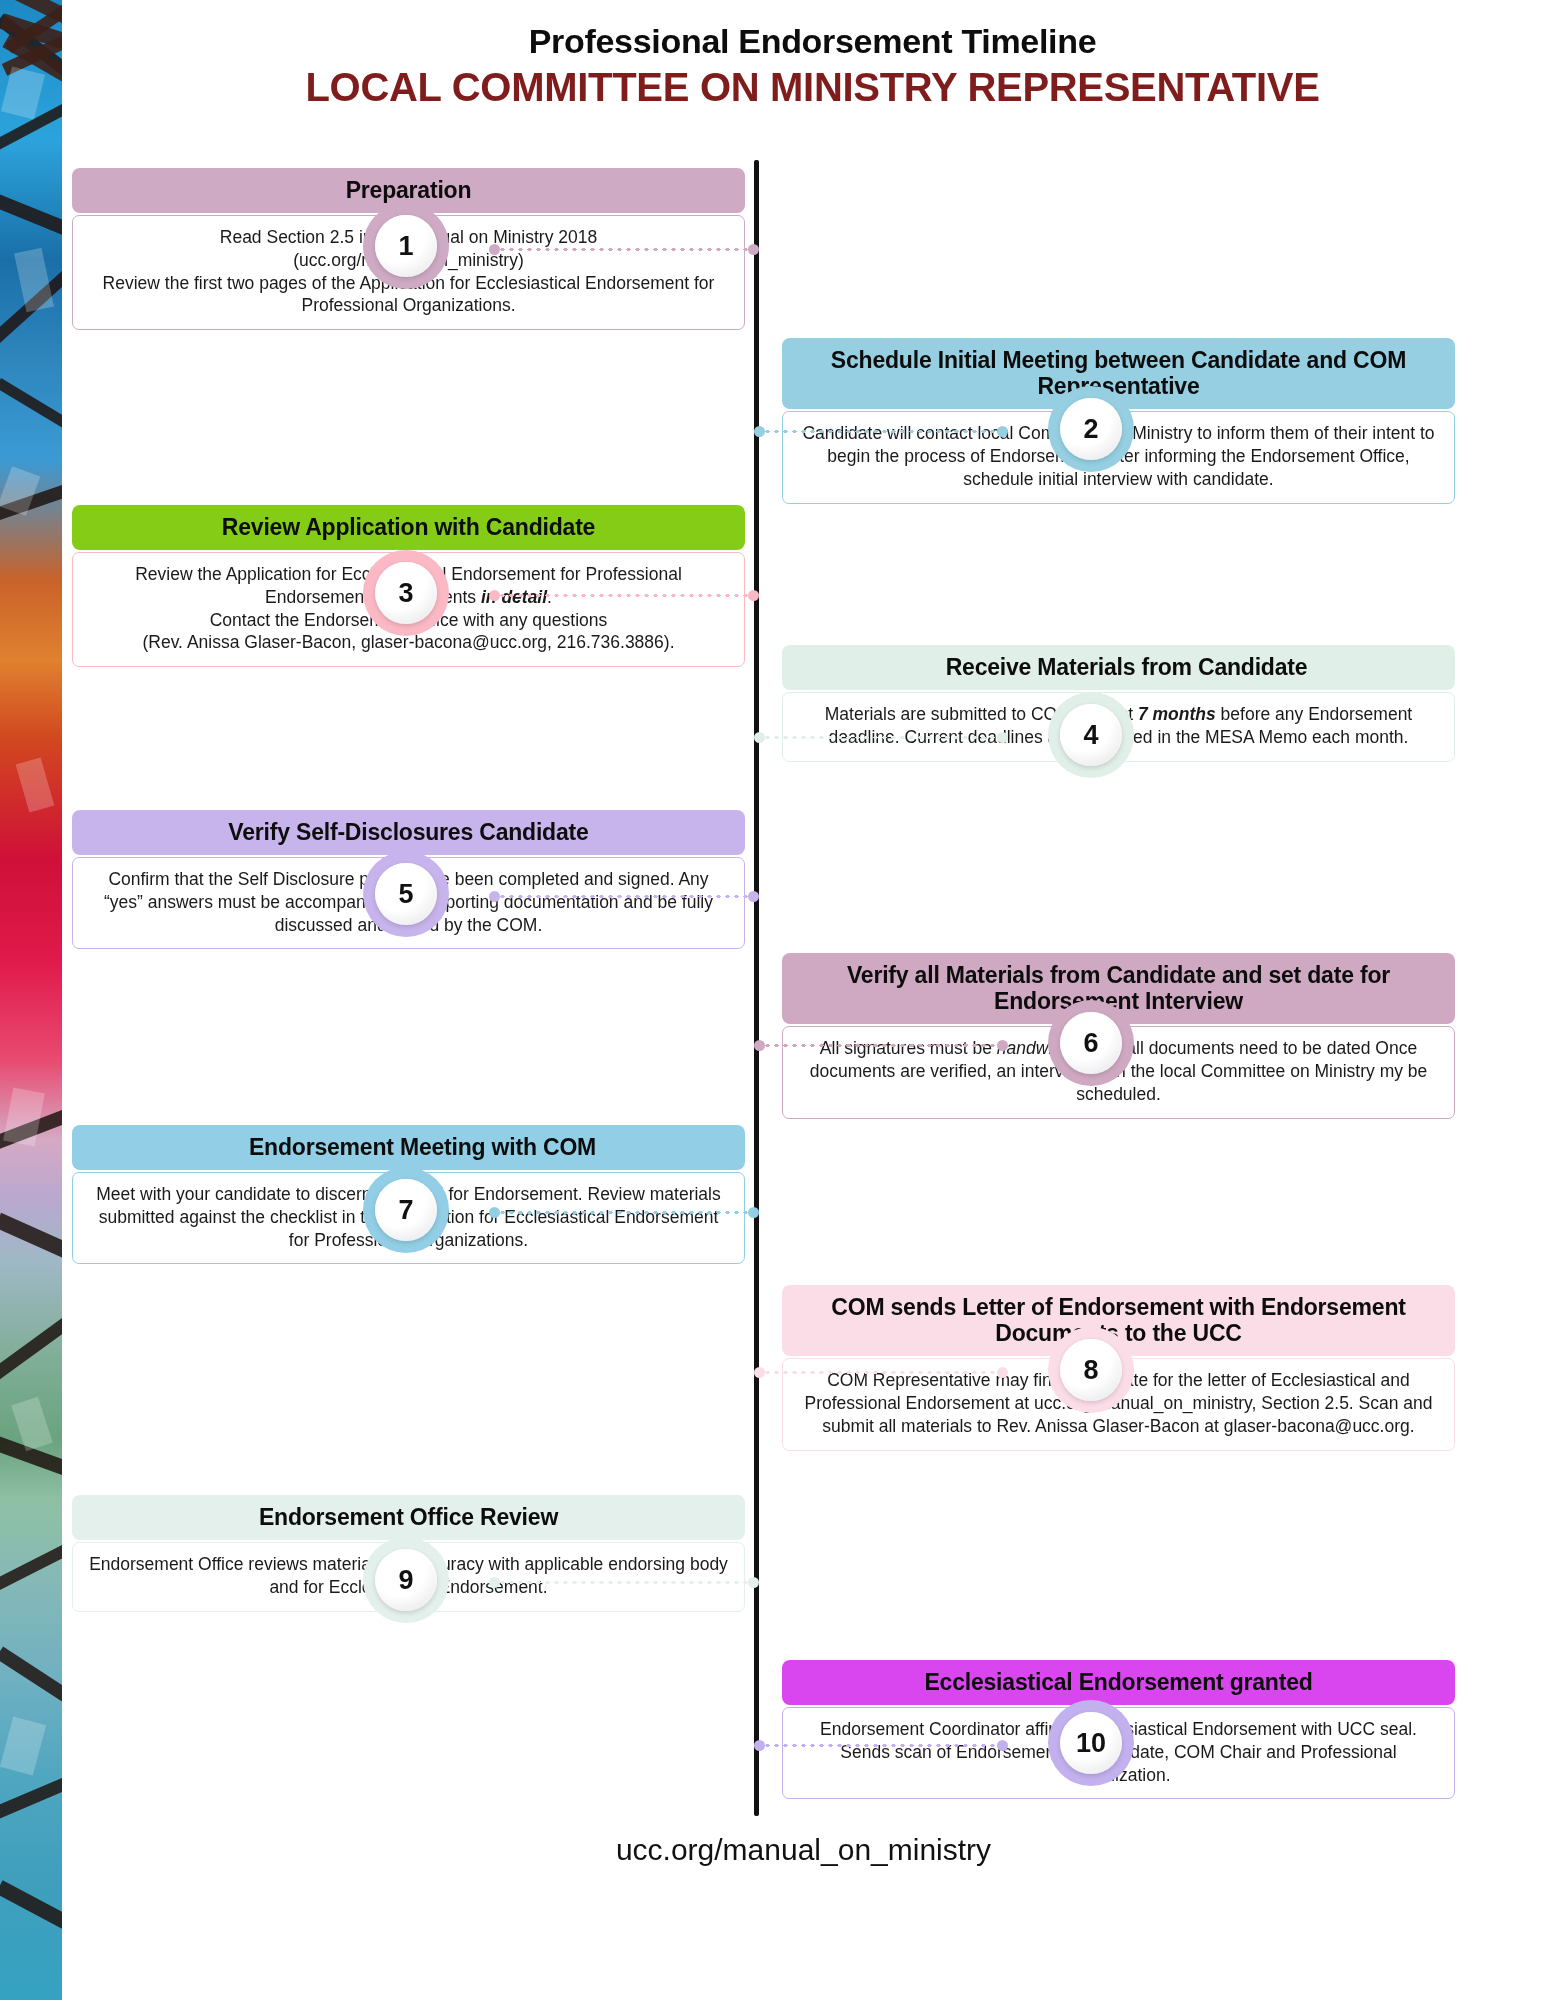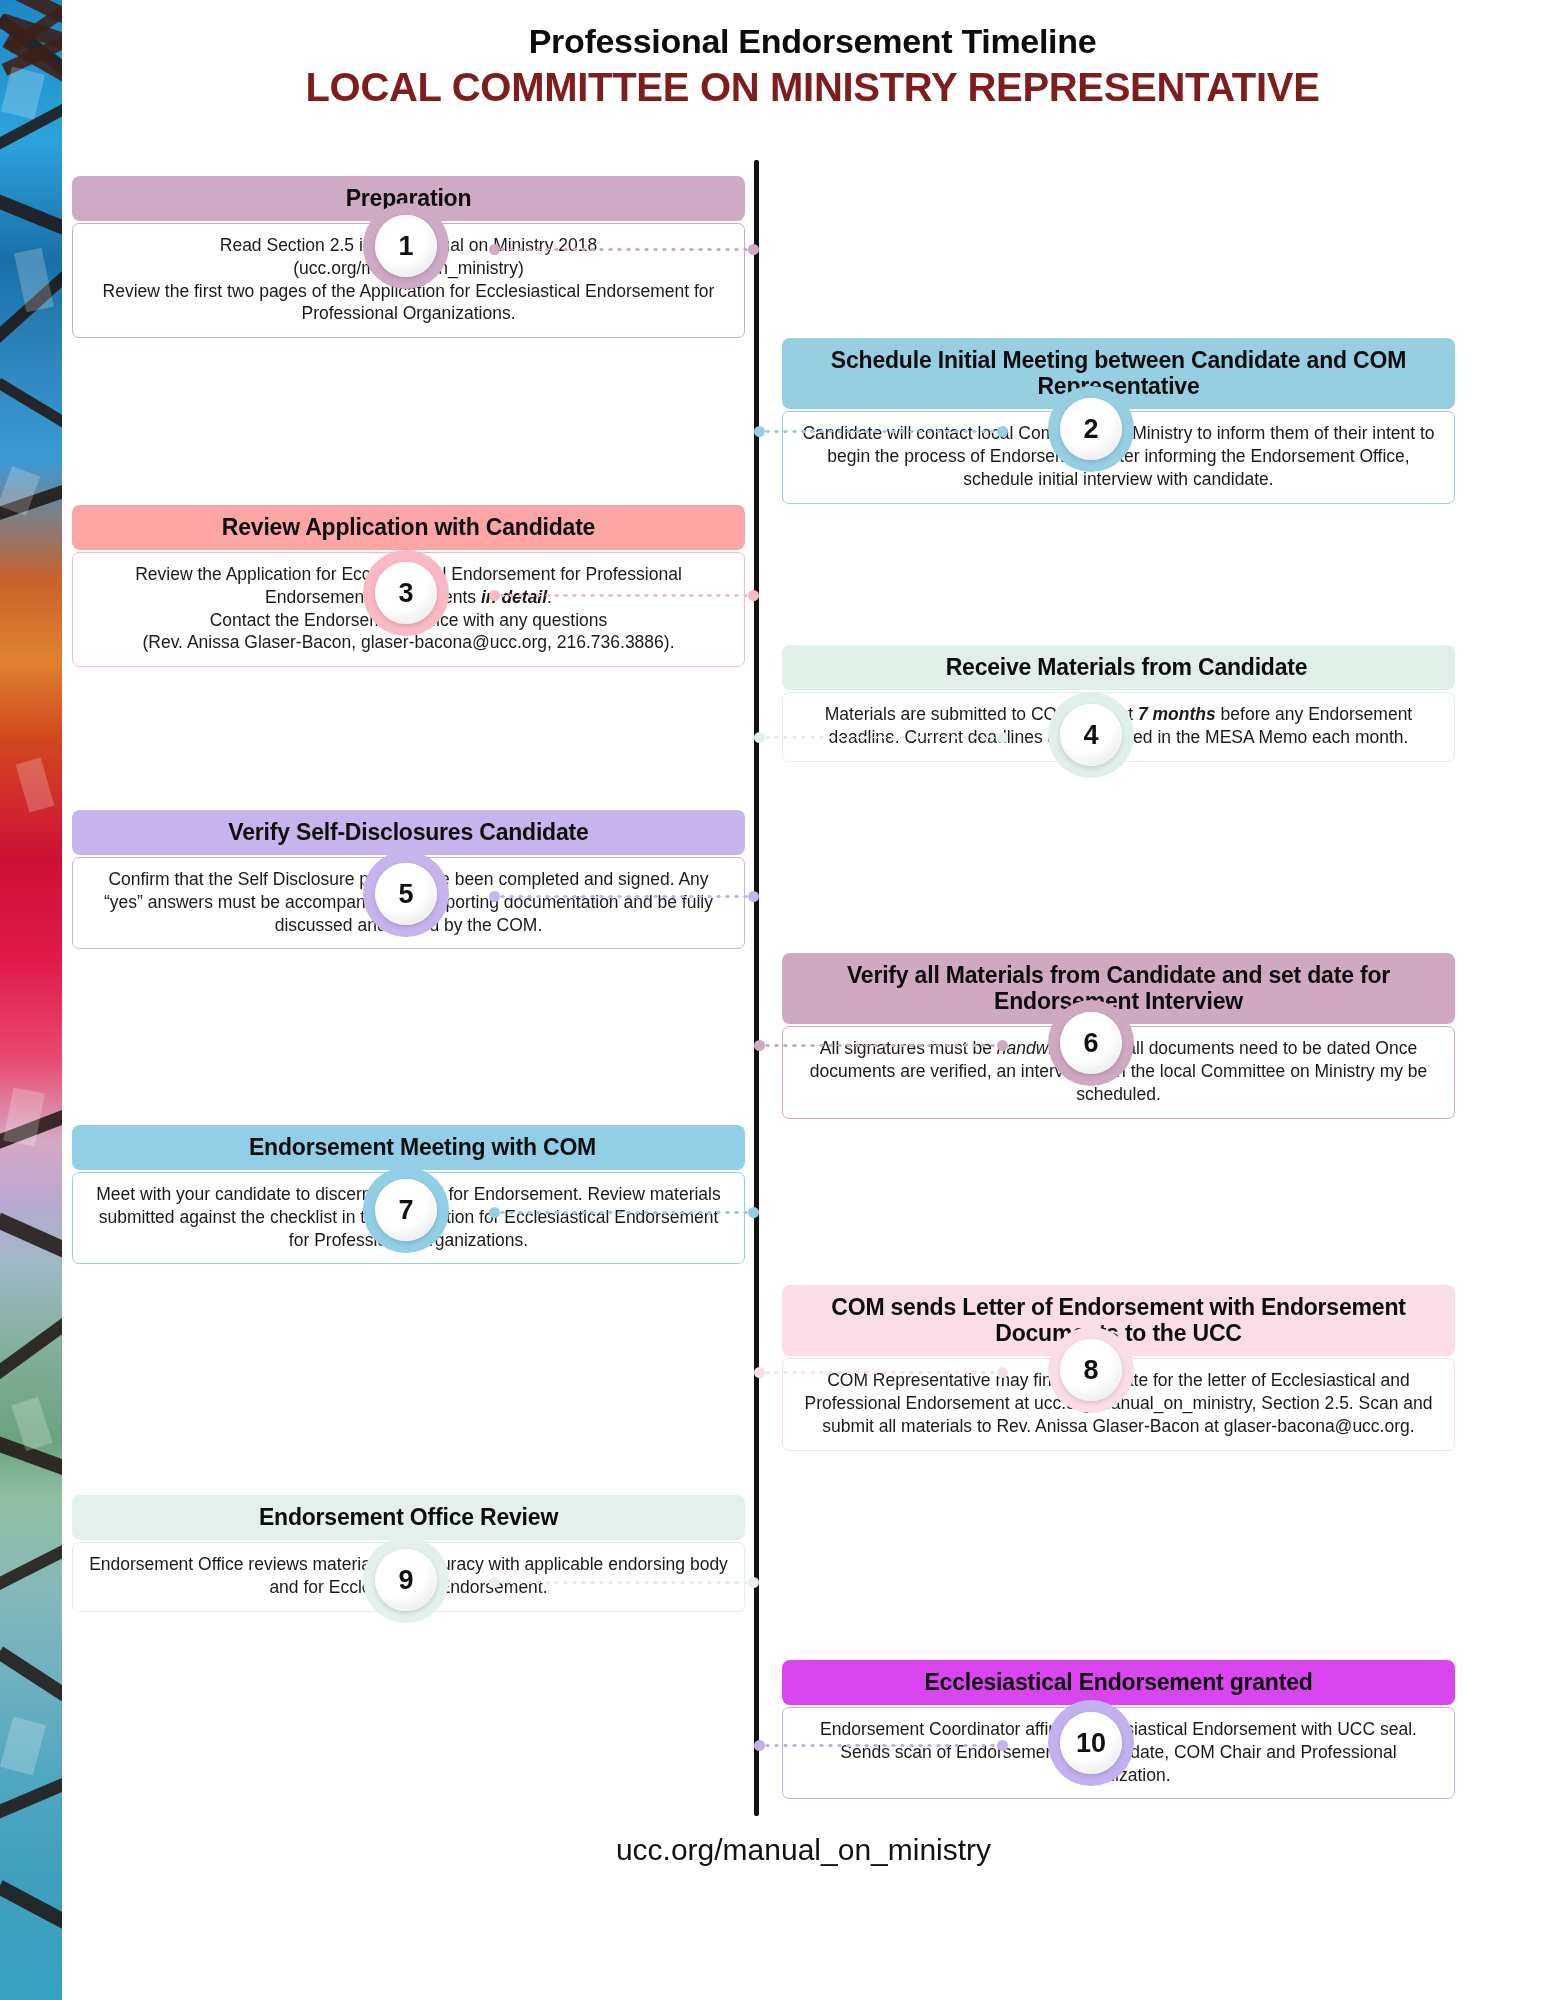--- a/index.html
+++ b/index.html
@@ -227,21 +227,21 @@
 
   <div id="header">
     <div id="title-line1">Professional Endorsement Timeline</div>
     <div id="title-line2">LOCAL COMMITTEE ON MINISTRY REPRESENTATIVE</div>
   </div>
 
   <div id="spine"></div>
 
   <div id="rows-host">
       <div class="row" style="top: 0px; left: 0px;">
-        <div class="card left" style="top: 176px;">
+        <div class="card left" style="top: 168px;">
           <div class="card-header" style="background: rgb(206, 170, 196);">Preparation</div>
           <div class="card-body" style="border-color: rgb(206, 170, 196);">Read Section 2.5 in the Manual on Ministry 2018<br>(ucc.org/manual_on_ministry)<br>Review the first two pages of the Application for Ecclesiastical Endorsement for Professional Organizations.</div>
         </div>
         <div class="marker" style="left: 363px; top: 203px; background: rgb(206, 170, 196);">
           <div class="inner">1</div>
         </div>
         <div class="connector" style="color: rgb(206, 170, 196); top: 248px; left: 489px; width: 270px;">
           <span class="dot-a"></span>
           <span class="dots"></span>
           <span class="dot-b"></span>
@@ -256,21 +256,21 @@
           <div class="inner">2</div>
         </div>
         <div class="connector" style="color: rgb(150, 207, 226); top: 430px; left: 754px; width: 254px;">
           <span class="dot-a"></span>
           <span class="dots"></span>
           <span class="dot-b"></span>
         </div>
       </div>
       <div class="row" style="top: 0px; left: 0px;">
         <div class="card left" style="top: 505px;">
-          <div class="card-header" style="background: #fca5a5;">Review Application with Candidate</div>
+          <div class="card-header" style="background: #84cc16;">Review Application with Candidate</div>
           <div class="card-body" style="border-color: rgb(251, 185, 197);">Review the Application for Ecclesiastical Endorsement for Professional Endorsement requirements <b>in detail</b>.<br>Contact the Endorsement Office with any questions<br>(Rev. Anissa Glaser-Bacon, glaser-bacona@ucc.org, 216.736.3886).</div>
         </div>
         <div class="marker" style="left: 363px; top: 550px; background: rgb(251, 185, 197);">
           <div class="inner">3</div>
         </div>
         <div class="connector" style="color: rgb(251, 185, 197); top: 594px; left: 489px; width: 270px;">
           <span class="dot-a"></span>
           <span class="dots"></span>
           <span class="dot-b"></span>
         </div>

